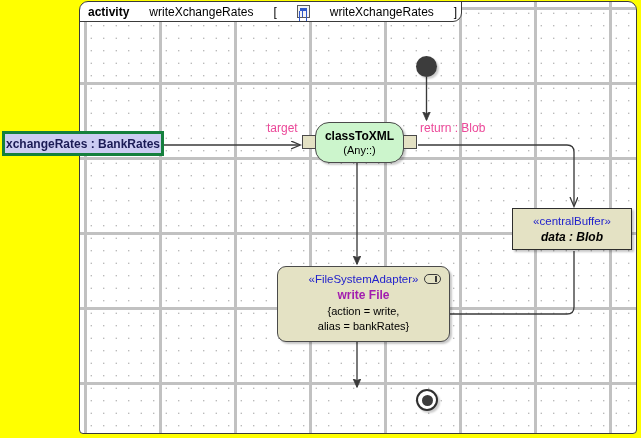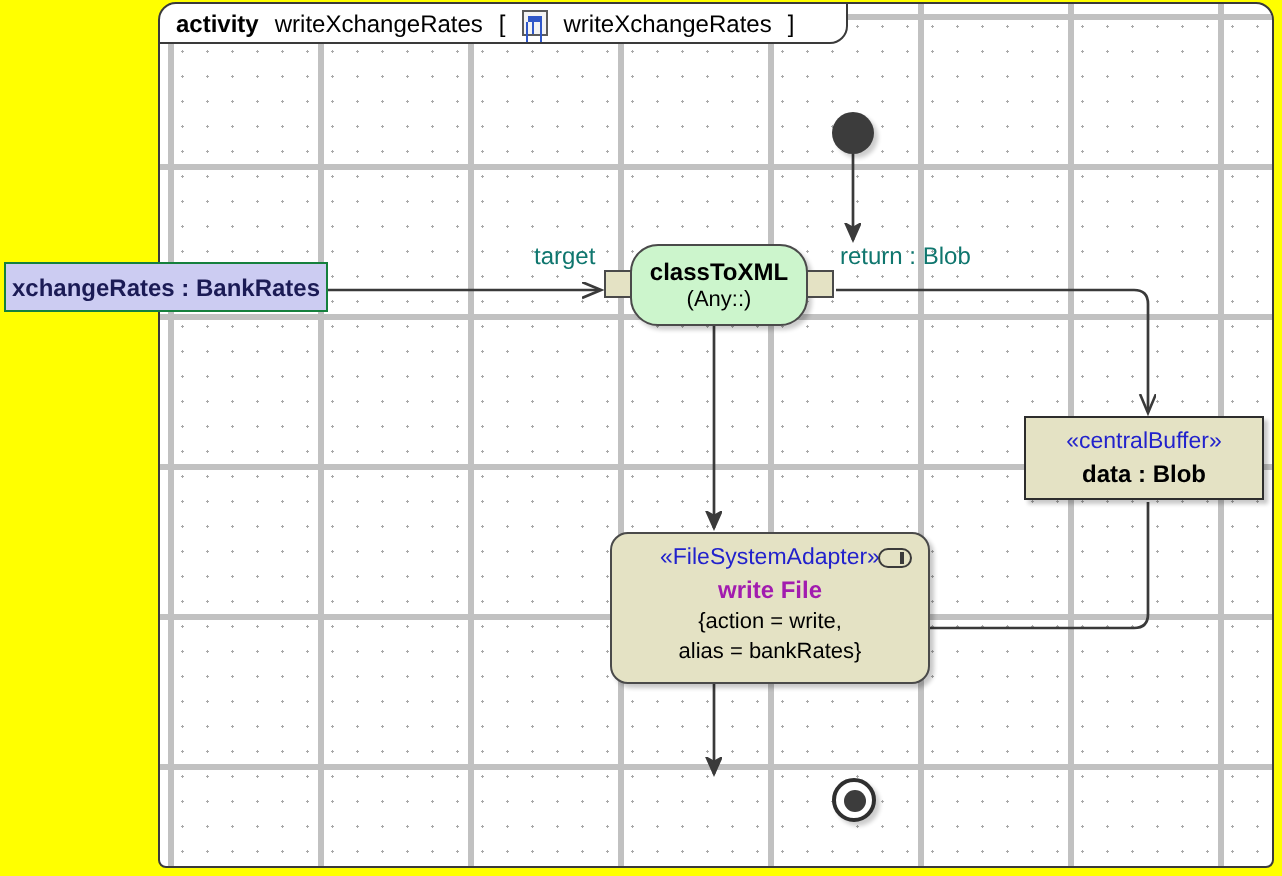--- a/index.html
+++ b/index.html
@@ -63,29 +63,29 @@
     opacity: 0.55;
     pointer-events: none;
   }
 
   
   #frame-header {
     position: absolute;
     left: -1px;
     top: -1px;
     height: 21px;
-    padding: 0 26px 0 8px;
+    padding: 0 4px 0 8px;
     background: #ffffff;
     border: 1px solid #3a3a3a;
     border-top-left-radius: 9px;
     border-bottom-right-radius: 9px;
     box-sizing: border-box;
     display: flex;
     align-items: center;
-    gap: 8px;
+    gap: 20px;
     white-space: nowrap;
     font-size: 12px;
     color: #000000;
     z-index: 6;
   }
   .hdr-kw { font-weight: bold; }
   .hdr-name { font-weight: normal; text-align: right; }
   .hdr-brk { font-weight: normal; }
 
   .diagram-icon {
@@ -133,21 +133,21 @@
   }
 
   
   #param-node {
     position: absolute;
     left: 2px;
     top: 131px;
     width: 162px;
     height: 25px;
     background: #ccccf2;
-    border: 1px solid #15803d;
+    border: 3px solid #15803d;
     box-sizing: border-box;
     display: flex;
     align-items: center;
     justify-content: center;
     font-size: 12px;
     font-weight: bold;
     color: #1b1b55;
     z-index: 7;
     white-space: nowrap;
   }
@@ -209,38 +209,38 @@
   #node-centralbuffer .stereo {
     font-size: 11.5px;
     color: #2222cc;
     line-height: 15px;
   }
   #node-centralbuffer .nm {
     font-size: 12px;
     font-weight: bold;
     color: #000000;
     line-height: 16px;
+    font-style: italic;
   }
 
   
   #action-writefile {
     left: 197px;
     top: 264px;
-    width: 160px;
+    width: 173px;
     height: 76px;
     background: #e4e2c4;
     border: 1.4px solid #4a4a4a;
     border-radius: 9px;
     display: flex;
     flex-direction: column;
     align-items: center;
     justify-content: flex-start;
     padding-top: 5px;
     box-shadow: 2px 2px 2px rgba(0,0,0,0.22);
-    margin-left: 28px;
   }
   #action-writefile .stereo {
     font-size: 11.5px;
     color: #2222cc;
     line-height: 15px;
   }
   #action-writefile .nm {
     font-size: 12px;
     font-weight: bold;
     color: #a21caf;
@@ -301,21 +301,21 @@
     width: 11px;
     height: 11px;
     border-radius: 50%;
     background: #3c3c3c;
   }
 
   
   .edge-label {
     position: absolute;
     font-size: 12px;
-    color: #0f766e;
+    color: #ec4899;
     background: transparent;
     white-space: nowrap;
     z-index: 4;
   }
   #label-target { left: 187px; top: 119px; }
   #label-return { left: 340px; top: 119px; }
 </style>
 </head>
 <body>
 

